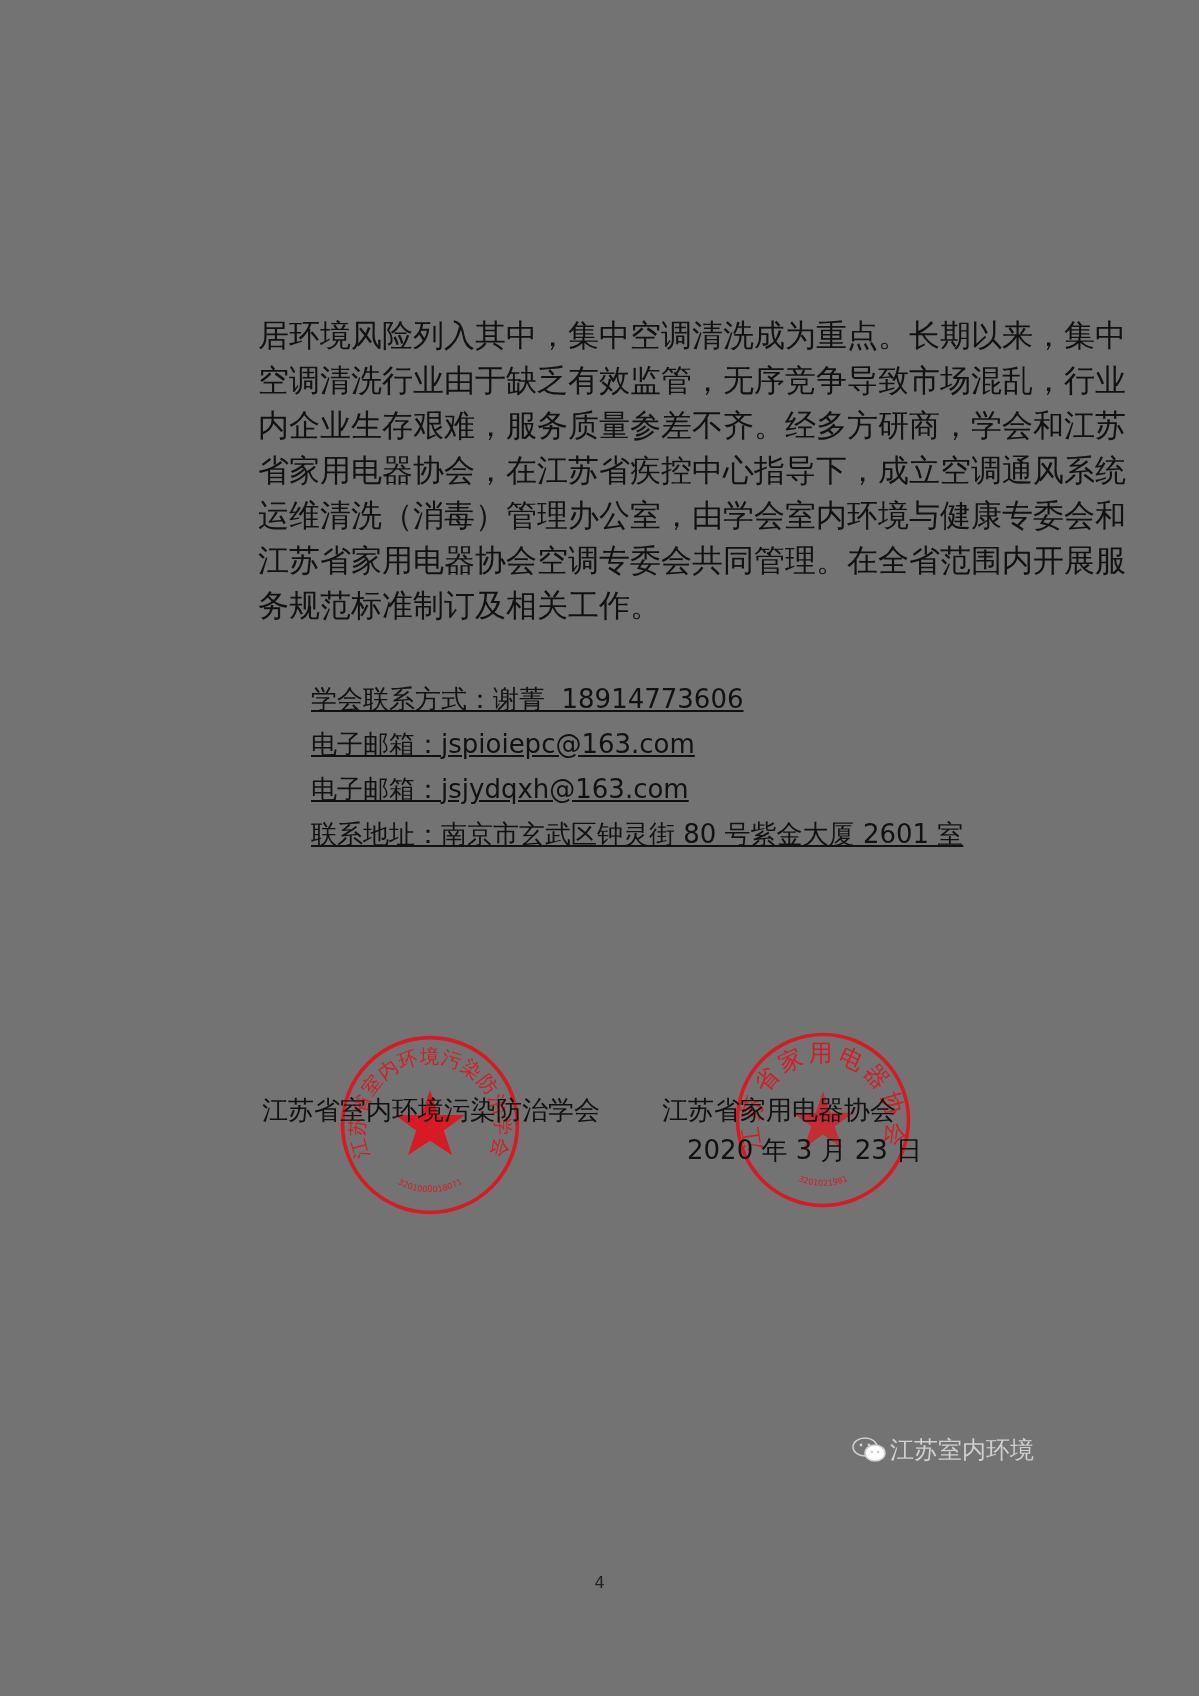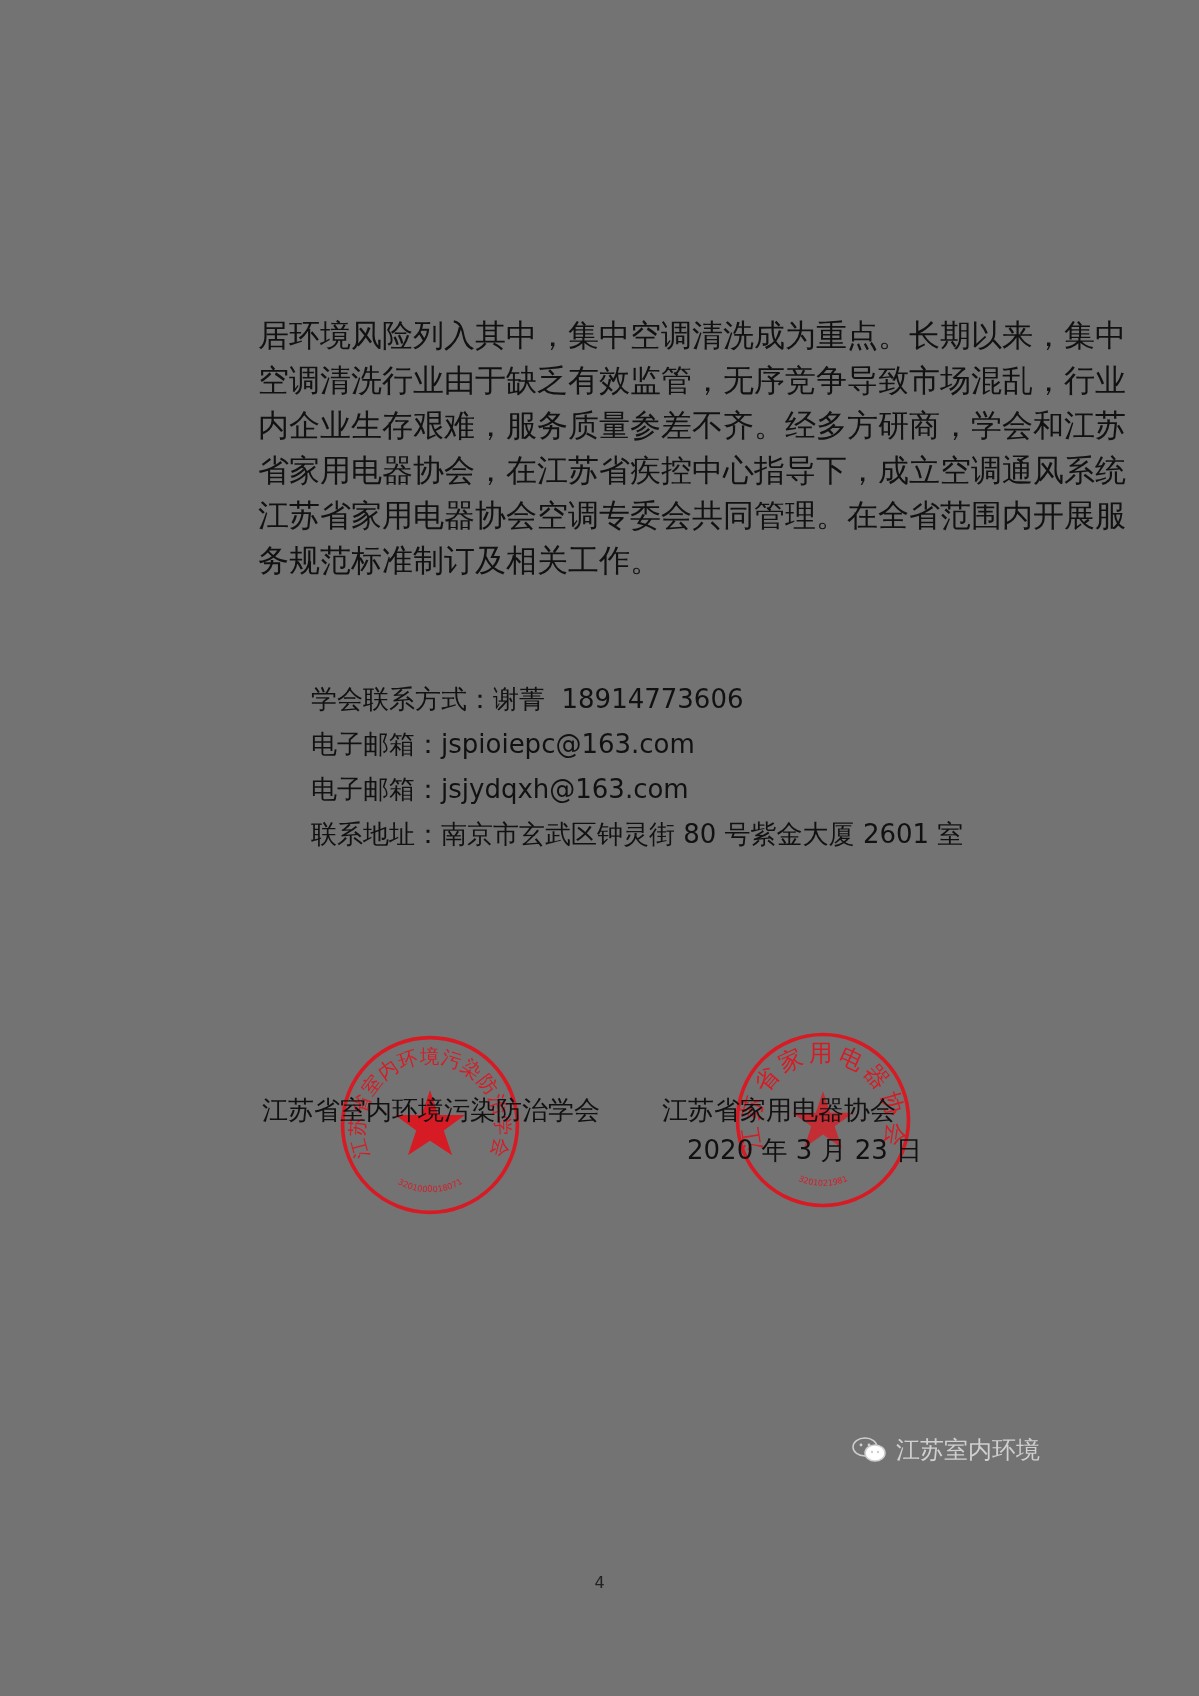--- a/index.html
+++ b/index.html
@@ -42,20 +42,21 @@
     .para-line.last {
       text-align-last: left;
     }
     .contacts {
       position: absolute;
       left: 311px;
       top: 677px;
       margin: 0;
       padding: 0;
       list-style: none;
+      text-decoration: underline;
     }
     .contact-line {
       height: 45px;
       line-height: 45px;
       font-size: 26px;
       white-space: nowrap;
     }
     .contact-label { }
     .contact-value { }
     .sig {
@@ -75,21 +76,20 @@
     }
     .seal-left { left: 338px; top: 1033px; width: 184px; height: 184px; }
     .seal-right { left: 733px; top: 1030px; width: 180px; height: 180px; }
     .watermark {
       position: absolute;
       left: 850px;
       top: 1434px;
       height: 32px;
       display: flex;
       align-items: center;
-      gap: 6px;
       color: #d0d0d0;
       font-size: 24px;
       white-space: nowrap;
     }
     .wm-icon { width: 40px; height: 30px; }
     .page-number {
       position: absolute;
       left: 0;
       width: 1199px;
       top: 1573px;
@@ -101,20 +101,21 @@
 </head>
 <body>
 
 <div class="page">
 
   <div class="para">
     <span class="para-line">居环境风险列入其中，集中空调清洗成为重点。长期以来，集中</span>
     <span class="para-line">空调清洗行业由于缺乏有效监管，无序竞争导致市场混乱，行业</span>
     <span class="para-line">内企业生存艰难，服务质量参差不齐。经多方研商，学会和江苏</span>
     <span class="para-line">省家用电器协会，在江苏省疾控中心指导下，成立空调通风系统</span>
+    <span class="para-line">运维清洗（消毒）管理办公室，由学会室内环境与健康专委会和</span>
     <span class="para-line">江苏省家用电器协会空调专委会共同管理。在全省范围内开展服</span>
     <span class="para-line last">务规范标准制订及相关工作。</span>
   </div>
 
   <ul class="contacts">
     <li class="contact-line">
       <span class="contact-label">学会联系方式：</span><span class="contact-value" style="white-space:pre">谢菁  18914773606</span>
     </li>
     <li class="contact-line">
       <span class="contact-label">电子邮箱：</span><span class="contact-value">jspioiepc@163.com</span>

